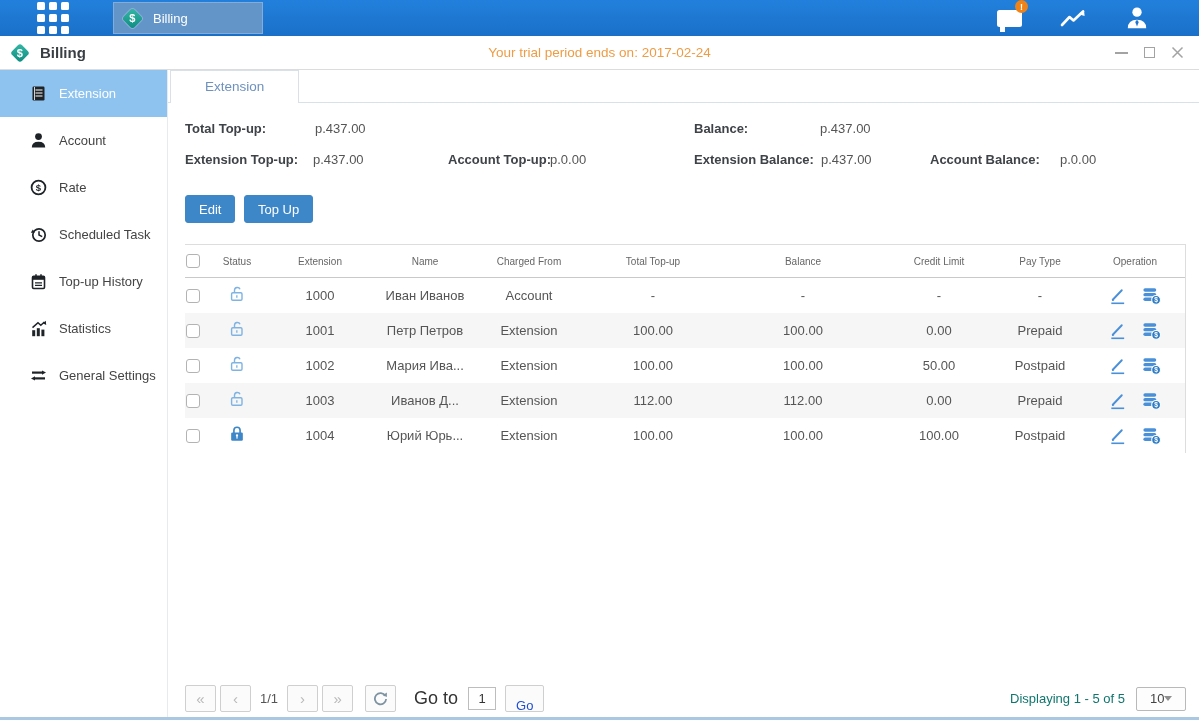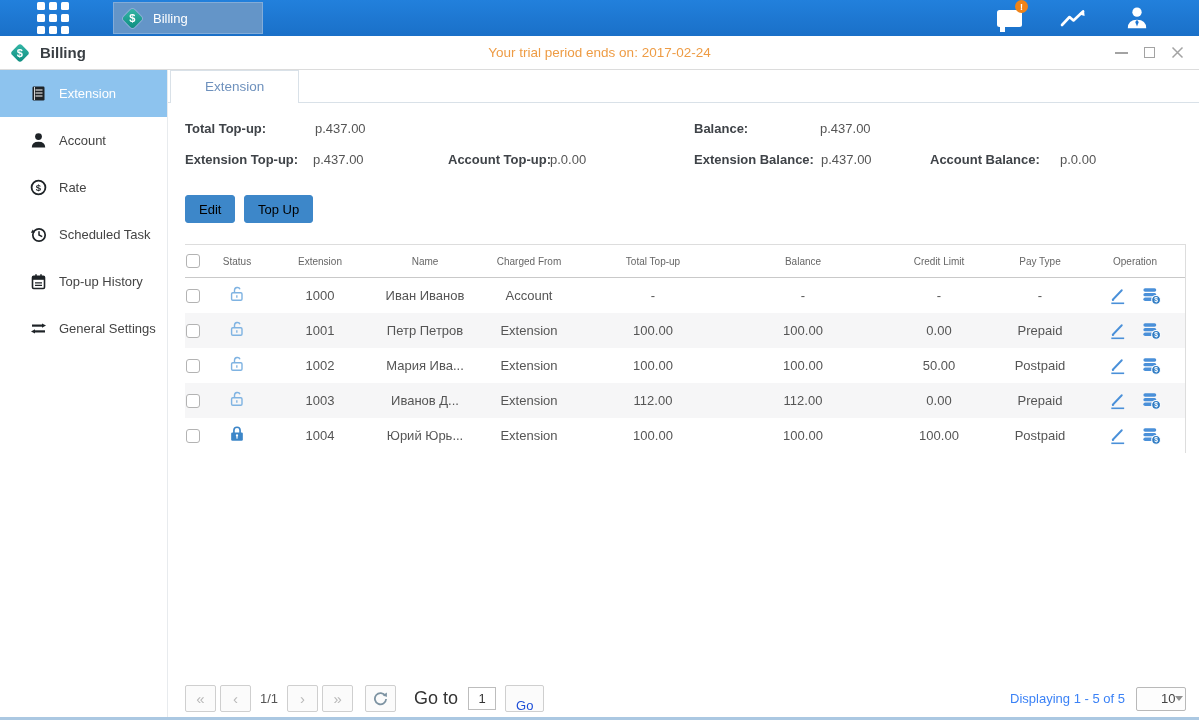--- a/index.html
+++ b/index.html
@@ -58,21 +58,21 @@
   .tab { display:inline-block; margin-left:2px; height:33px; line-height:32px; padding:0 34px;
          background:#fff; border:1px solid #d9e1e8; border-bottom:none; font-size:13.5px;
          color:#6e91bd; position:relative; top:0; cursor:pointer; }
 
   
   .s-item { position:absolute; font-size:13px; white-space:nowrap; }
   .s-label { font-weight:bold; color:#3f4348; }
   .s-value { color:#555; }
 
   
-  .btn { position:absolute; height:28px; background:#3d87c9; border:1px solid #3d87c9; color:#000000;
+  .btn { position:absolute; height:28px; background:#3d87c9; border:1px solid #3d87c9; color:#ffffff;
          font-size:13px; border-radius:3px; padding:0 13px; cursor:pointer;
          font-family:"Liberation Sans", sans-serif; }
 
   
   .table-wrap { position:absolute; left:17px; top:174px; width:1001px; border-right:1px solid #ddd; }
   table { border-collapse:collapse; width:1000px; table-layout:fixed; }
   thead th { height:33px; border-top:1px solid #ddd; border-bottom:1px solid #c9c9c9;
              font-size:10px; font-weight:normal; color:#666; text-align:center; }
   tbody td { height:35px; font-size:13px; color:#555; text-align:center; }
   tbody tr.stripe { background:#f6f6f7; }
@@ -87,23 +87,23 @@
             margin-right:4px; cursor:pointer; }
   .pg-num { font-size:13px; color:#555; margin:0 9px 0 5px; }
   .pg-refresh { margin-left:8px; }
   .goto-label { font-size:18px; color:#333; margin:0 10px 0 14px; }
   .goto-input { width:28px; height:23px; border:1px solid #bdbdbd; text-align:center; font-size:13px;
                 color:#333; font-family:"Liberation Sans", sans-serif; }
   .go-btn { height:27px; border:1px solid #cfcfcf; background:#fbfbfb; border-radius:2px;
             font-size:13px; color:#1d4ed8; padding:12px 10px; margin-left:9px; cursor:pointer;
             font-family:Liberation Sans, sans-serif; }
   .pager-right { position:absolute; right:13px; top:615px; height:27px; display:flex; align-items:center; }
-  .displaying { font-size:13px; color:#3b82f6; margin-right:11px; }
+  .displaying { font-size:13px; color:#0f766e; margin-right:11px; }
   .page-size { width:50px; height:24px; border:1px solid #b9b9b9; border-radius:2px; display:flex;
-               align-items:center; justify-content:space-between; padding:0 24px; font-size:13px;
+               align-items:center; justify-content:space-between; padding:0 13px; font-size:13px;
                color:#444; cursor:pointer; background:#fdfdfd; }
   .caret-down { width:0; height:0; border-left:4.5px solid transparent; border-right:4.5px solid transparent;
                 border-top:5px solid #8f8f8f; }
 
   .window-bottom { position:absolute; left:0; bottom:0; width:1199px; height:3px; background:#abc8e2; }
 </style>
 </head>
 <body>
 
 <div class="topbar">
@@ -198,20 +198,30 @@
     <span>Scheduled Task</span>
   </div>
   <div class="side-item">
     <svg width="17" height="17" viewBox="0 0 17 17">
       <rect x="2.5" y="3.2" width="12" height="12.3" rx="1.2" fill="none" stroke="#1e2327" stroke-width="1.6"></rect>
       <rect x="2.5" y="3.2" width="12" height="3.6" fill="#1e2327"></rect>
       <path d="M6 1.2 v3.4 M11 1.2 v3.4" stroke="#1e2327" stroke-width="1.5"></path>
       <path d="M5 9.8 h7 M5 12.4 h7" stroke="#1e2327" stroke-width="1.2"></path>
     </svg>
     <span>Top-up History</span>
+  </div>
+  <div class="side-item">
+    <svg width="17" height="17" viewBox="0 0 17 17">
+      <rect x="2.2" y="10.2" width="3" height="6" fill="#1e2327"></rect>
+      <rect x="6.8" y="8.2" width="3" height="8" fill="#1e2327"></rect>
+      <rect x="11.4" y="9.6" width="3" height="6.6" fill="#1e2327"></rect>
+      <polyline points="2.5,7.6 8,2.8 10.8,5.2 14.4,2" fill="none" stroke="#1e2327" stroke-width="1.5"></polyline>
+      <polygon points="15.8,0.8 16.2,5 12.8,3.2" fill="#1e2327"></polygon>
+    </svg>
+    <span>Statistics</span>
   </div>
   <div class="side-item">
     <svg width="17" height="17" viewBox="0 0 17 17">
       <path d="M2 5.6 h11" stroke="#1e2327" stroke-width="2.2"></path>
       <polygon points="12,3.4 16,5.6 12,7.8" fill="#1e2327"></polygon>
       <path d="M4 11.4 h11" stroke="#1e2327" stroke-width="2.2"></path>
       <polygon points="5,9.2 1,11.4 5,13.6" fill="#1e2327"></polygon>
     </svg>
     <span>General Settings</span>
   </div>

